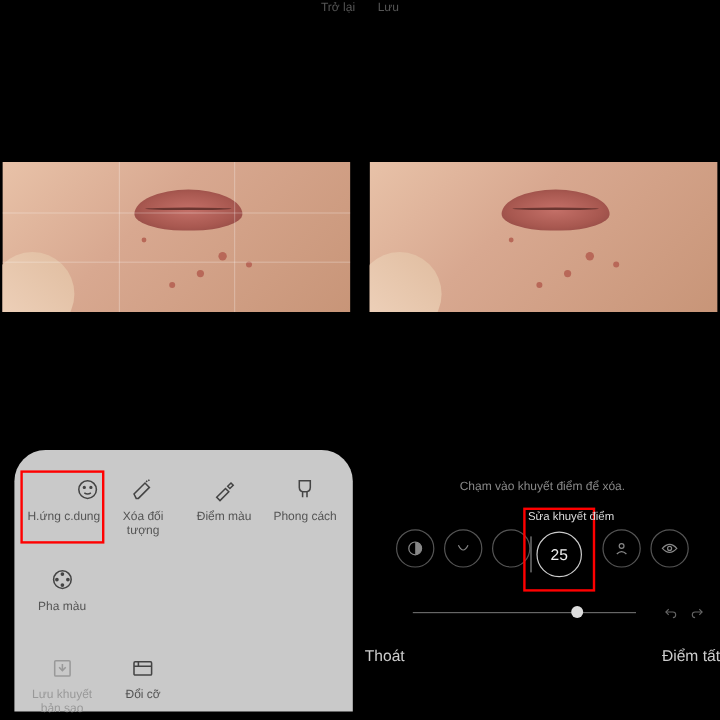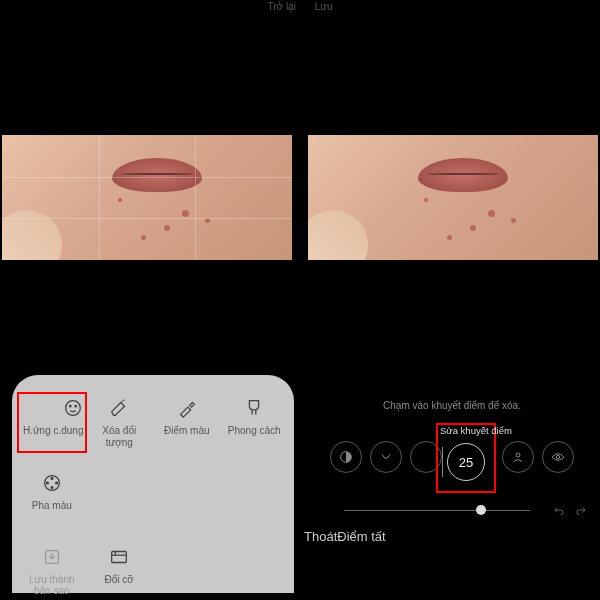--- a/index.html
+++ b/index.html
@@ -214,22 +214,22 @@
     border-radius: 50%;
   }
   .undo-redo {
     position: absolute;
     right: 12px; top: 4px;
     display: flex; gap: 8px;
   }
   .undo-redo svg { width: 14px; height: 14px; stroke: #666; fill: none; stroke-width: 1.6; }
   .bottom-btns {
     display: flex;
-    justify-content: flex-start;
-    margin-top: 6px;
+    justify-content: space-between;
+    margin-top: 16px;
     font-size: 13px;
     color: #ccc;
   }
 </style>
 </head>
 <body>
 
 <div class="top-header">
   <span>Trở lại</span>
   <span>Lưu</span>
@@ -324,21 +324,21 @@
   <div class="divider"></div>
   <div class="tool-grid">
     <div class="tool disabled">
       <div class="ico">
         <svg viewBox="0 0 24 24">
             <rect x="5" y="5" width="14" height="14" rx="1"></rect>
             <path d="M12 8 v6"></path>
             <path d="M9 11 l3 3 3 -3"></path>
           </svg>
       </div>
-      <span>Lưu thành bản sao</span>
+      <span>Lưu khuyết bản sao</span>
     </div>
     <div class="tool">
       <div class="ico">
         <svg viewBox="0 0 24 24">
             <rect x="4" y="6" width="16" height="12" rx="1"></rect>
             <path d="M4 10 h16"></path>
             <path d="M8 6 v4"></path>
           </svg>
       </div>
       <span>Đổi cỡ</span>

